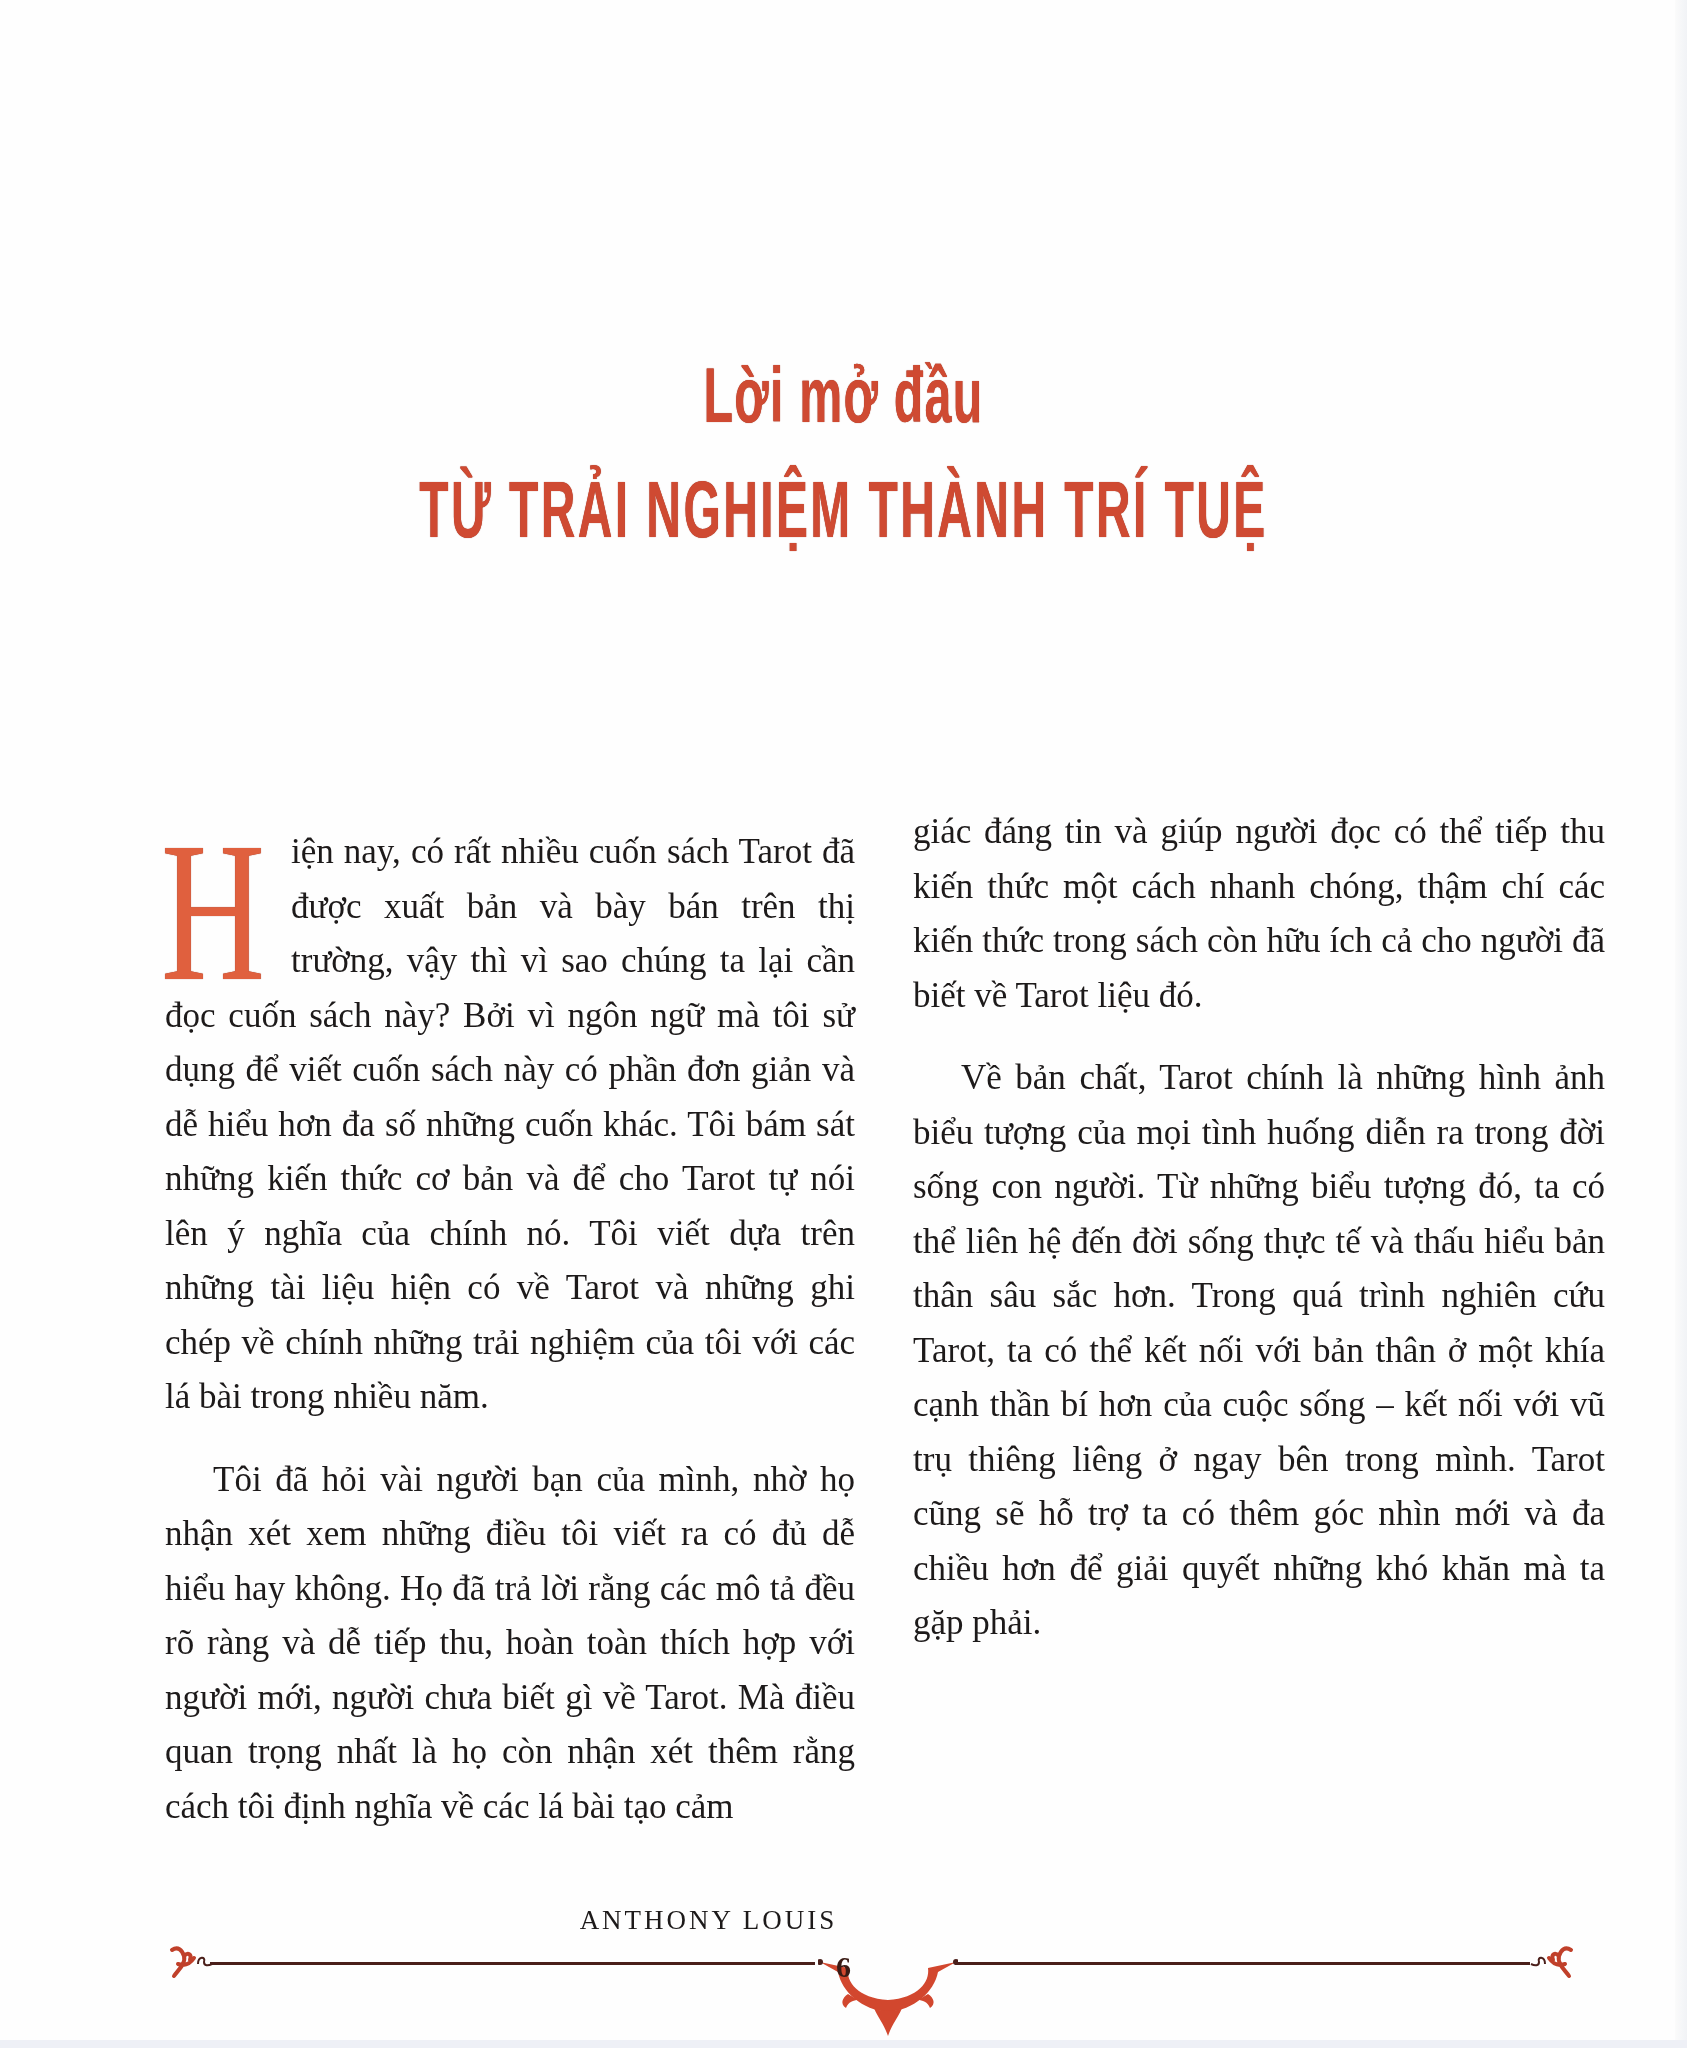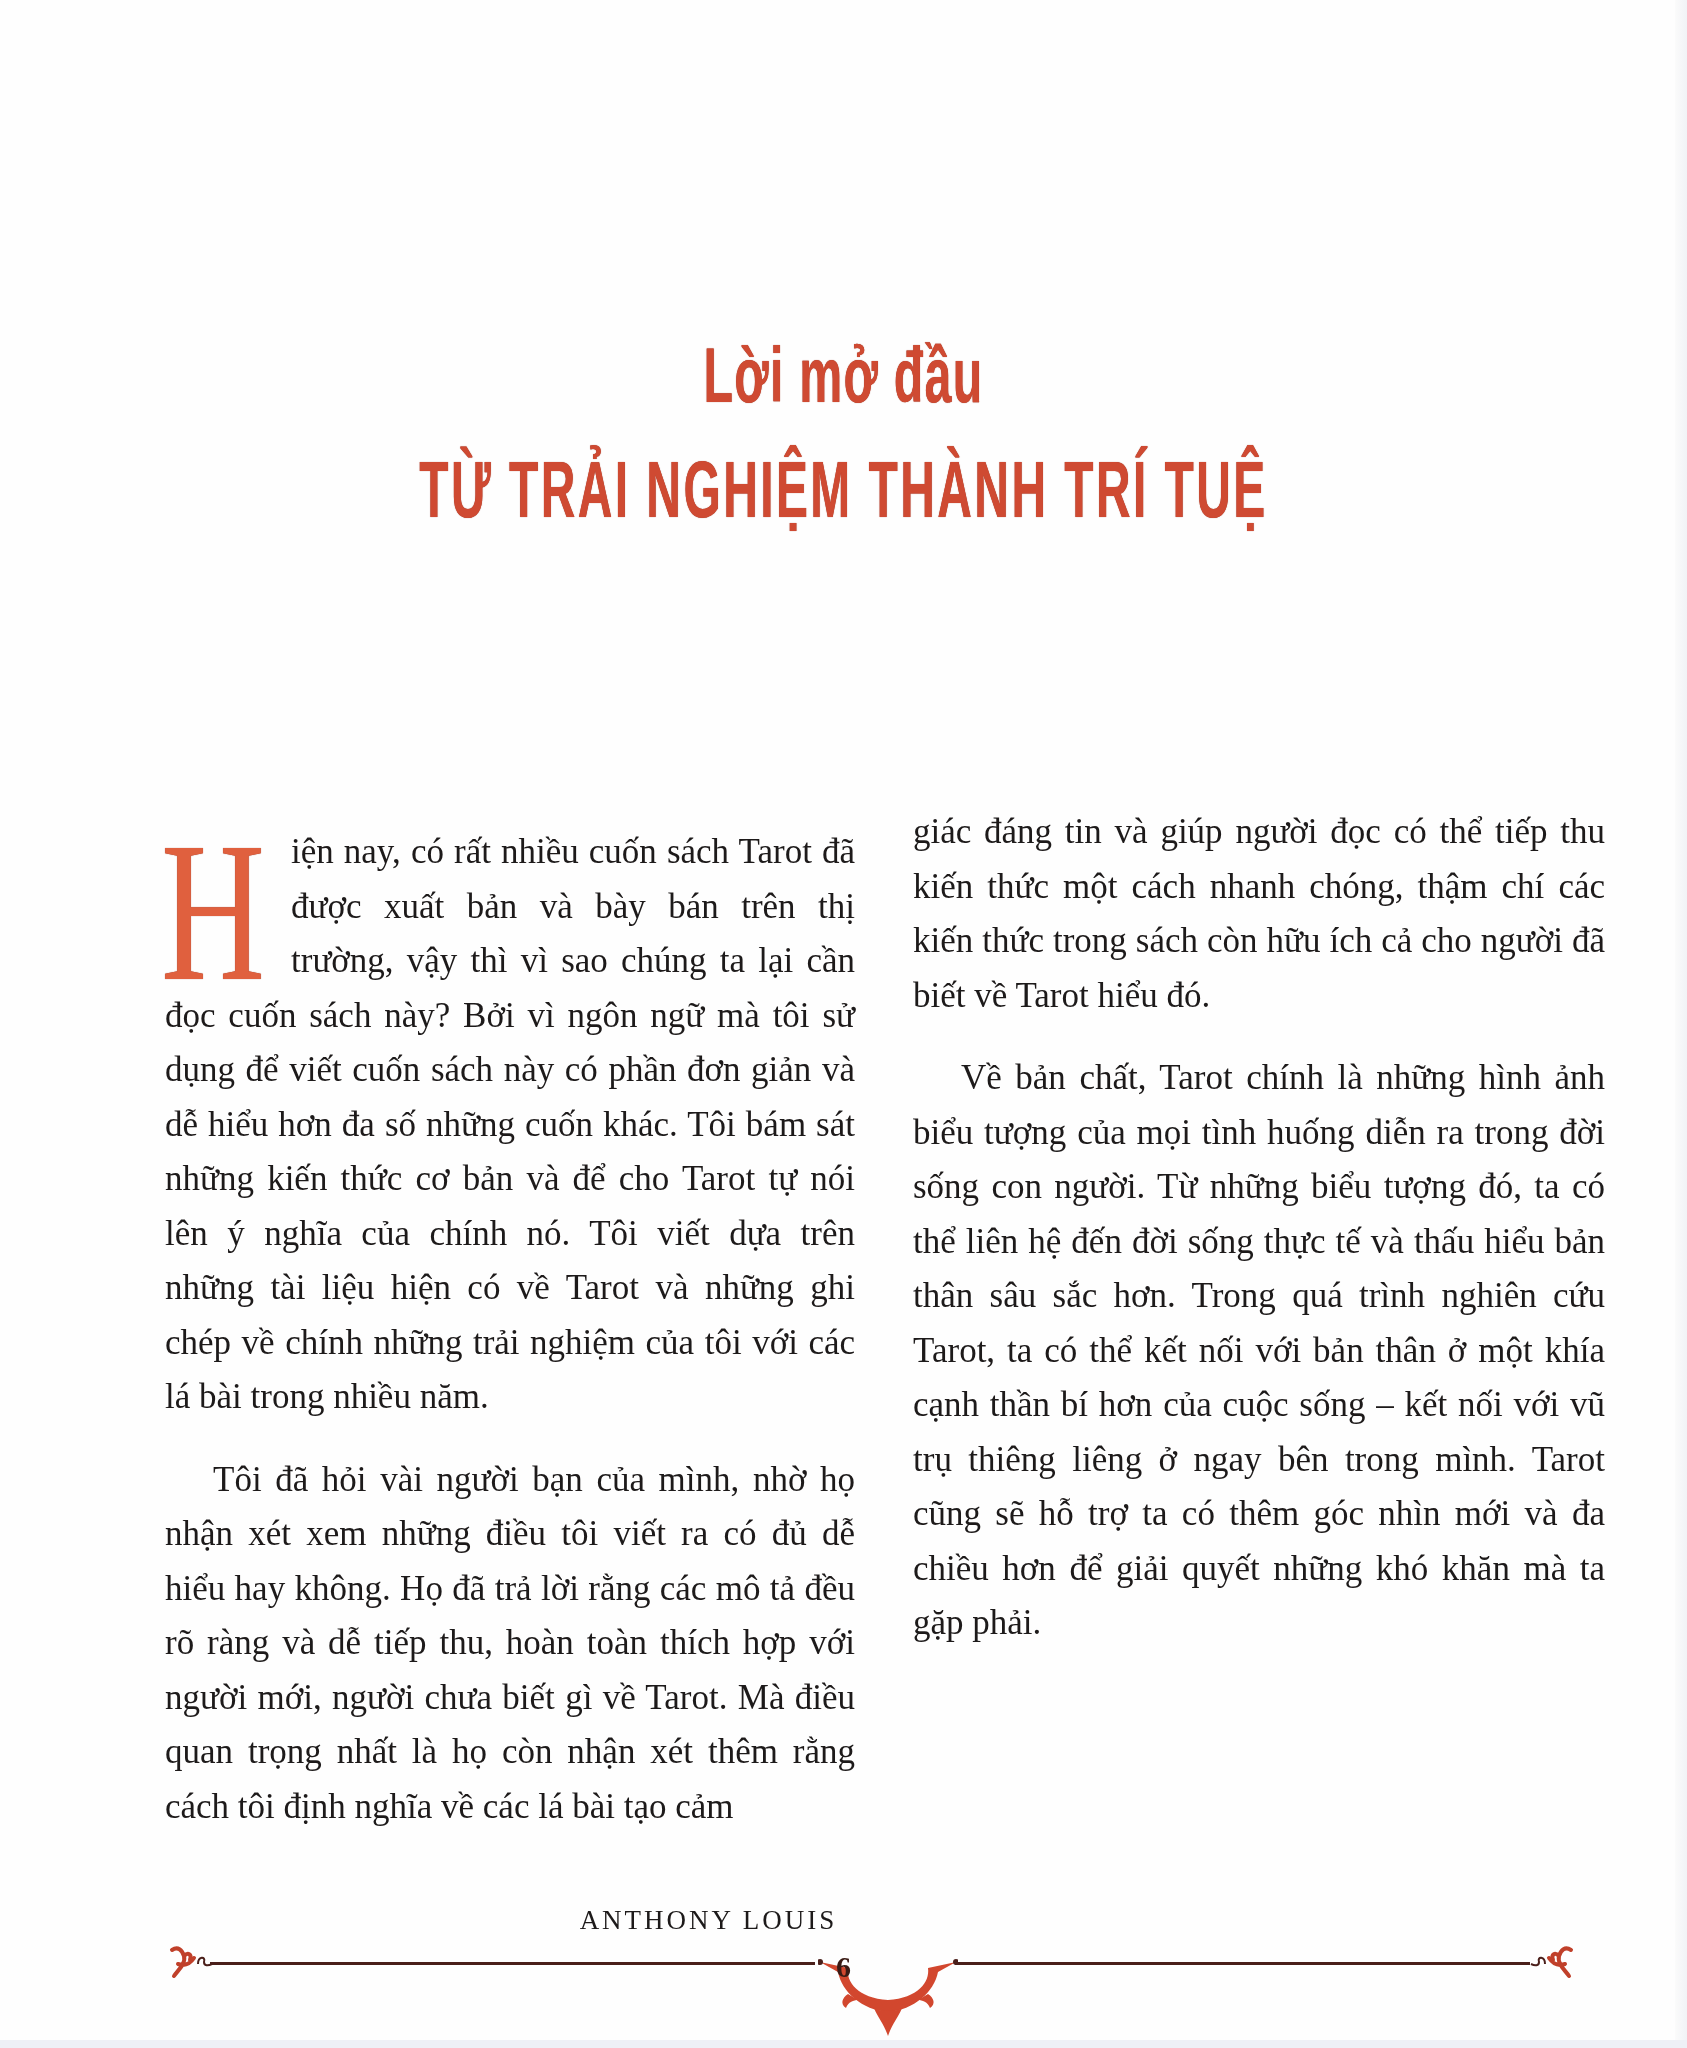--- a/index.html
+++ b/index.html
@@ -30,21 +30,21 @@
     .bottom-edge {
       position: absolute;
       left: 0; bottom: 0;
       width: 1687px; height: 8px;
       background: #eef0f6;
     }
 
     
     .title-block {
       position: absolute;
-      left: 0; top: 325px;
+      left: 0; top: 345px;
       width: 1687px;
       text-align: center;
       color: #cf4a32;
       font-family: "Liberation Sans", "DejaVu Sans", sans-serif;
       font-weight: bold;
     }
     .title-line1 {
       font-size: 78px;
       line-height: 100px;
       transform: scaleX(0.62);
@@ -141,21 +141,21 @@
   </div>
 
   <div class="column col-left">
     <p class="para no-indent" style="margin-top:30px;">
       <span class="dropcap">H</span><span>iện nay, có rất nhiều cuốn sách Tarot đã được xuất bản và bày bán trên thị trường, vậy thì vì sao chúng ta lại cần đọc cuốn sách này? Bởi vì ngôn ngữ mà tôi sử dụng để viết cuốn sách này có phần đơn giản và dễ hiểu hơn đa số những cuốn khác. Tôi bám sát những kiến thức cơ bản và để cho Tarot tự nói lên ý nghĩa của chính nó. Tôi viết dựa trên những tài liệu hiện có về Tarot và những ghi chép về chính những trải nghiệm của tôi với các lá bài trong nhiều năm.</span>
     </p>
     <p class="para">Tôi đã hỏi vài người bạn của mình, nhờ họ nhận xét xem những điều tôi viết ra có đủ dễ hiểu hay không. Họ đã trả lời rằng các mô tả đều rõ ràng và dễ tiếp thu, hoàn toàn thích hợp với người mới, người chưa biết gì về Tarot. Mà điều quan trọng nhất là họ còn nhận xét thêm rằng cách tôi định nghĩa về các lá bài tạo cảm</p>
   </div>
 
   <div class="column col-right">
-    <p class="para continue">giác đáng tin và giúp người đọc có thể tiếp thu kiến thức một cách nhanh chóng, thậm chí các kiến thức trong sách còn hữu ích cả cho người đã biết về Tarot hiểu đó.</p>
+    <p class="para continue">giác đáng tin và giúp người đọc có thể tiếp thu kiến thức một cách nhanh chóng, thậm chí các kiến thức trong sách còn hữu ích cả cho người đã biết về Tarot liệu đó.</p>
     <p class="para">Về bản chất, Tarot chính là những hình ảnh biểu tượng của mọi tình huống diễn ra trong đời sống con người. Từ những biểu tượng đó, ta có thể liên hệ đến đời sống thực tế và thấu hiểu bản thân sâu sắc hơn. Trong quá trình nghiên cứu Tarot, ta có thể kết nối với bản thân ở một khía cạnh thần bí hơn của cuộc sống – kết nối với vũ trụ thiêng liêng ở ngay bên trong mình. Tarot cũng sẽ hỗ trợ ta có thêm góc nhìn mới và đa chiều hơn để giải quyết những khó khăn mà ta gặp phải.</p>
   </div>
 
   <div class="footer-author">ANTHONY LOUIS</div>
 
   <div class="footer-rule rule-left"></div>
   <div class="footer-rule rule-right"></div>
 
   <svg class="ornament" style="left:168px; top:1942px;" width="50" height="40" viewBox="0 0 50 40">
     <path d="M4 8 C10 4 14 8 16 14 C18 22 10 28 6 34 M16 14 C20 10 24 12 22 18 M10 22 C16 24 22 22 26 16" stroke="#c0402a" stroke-width="4" fill="none" stroke-linecap="round"></path>

